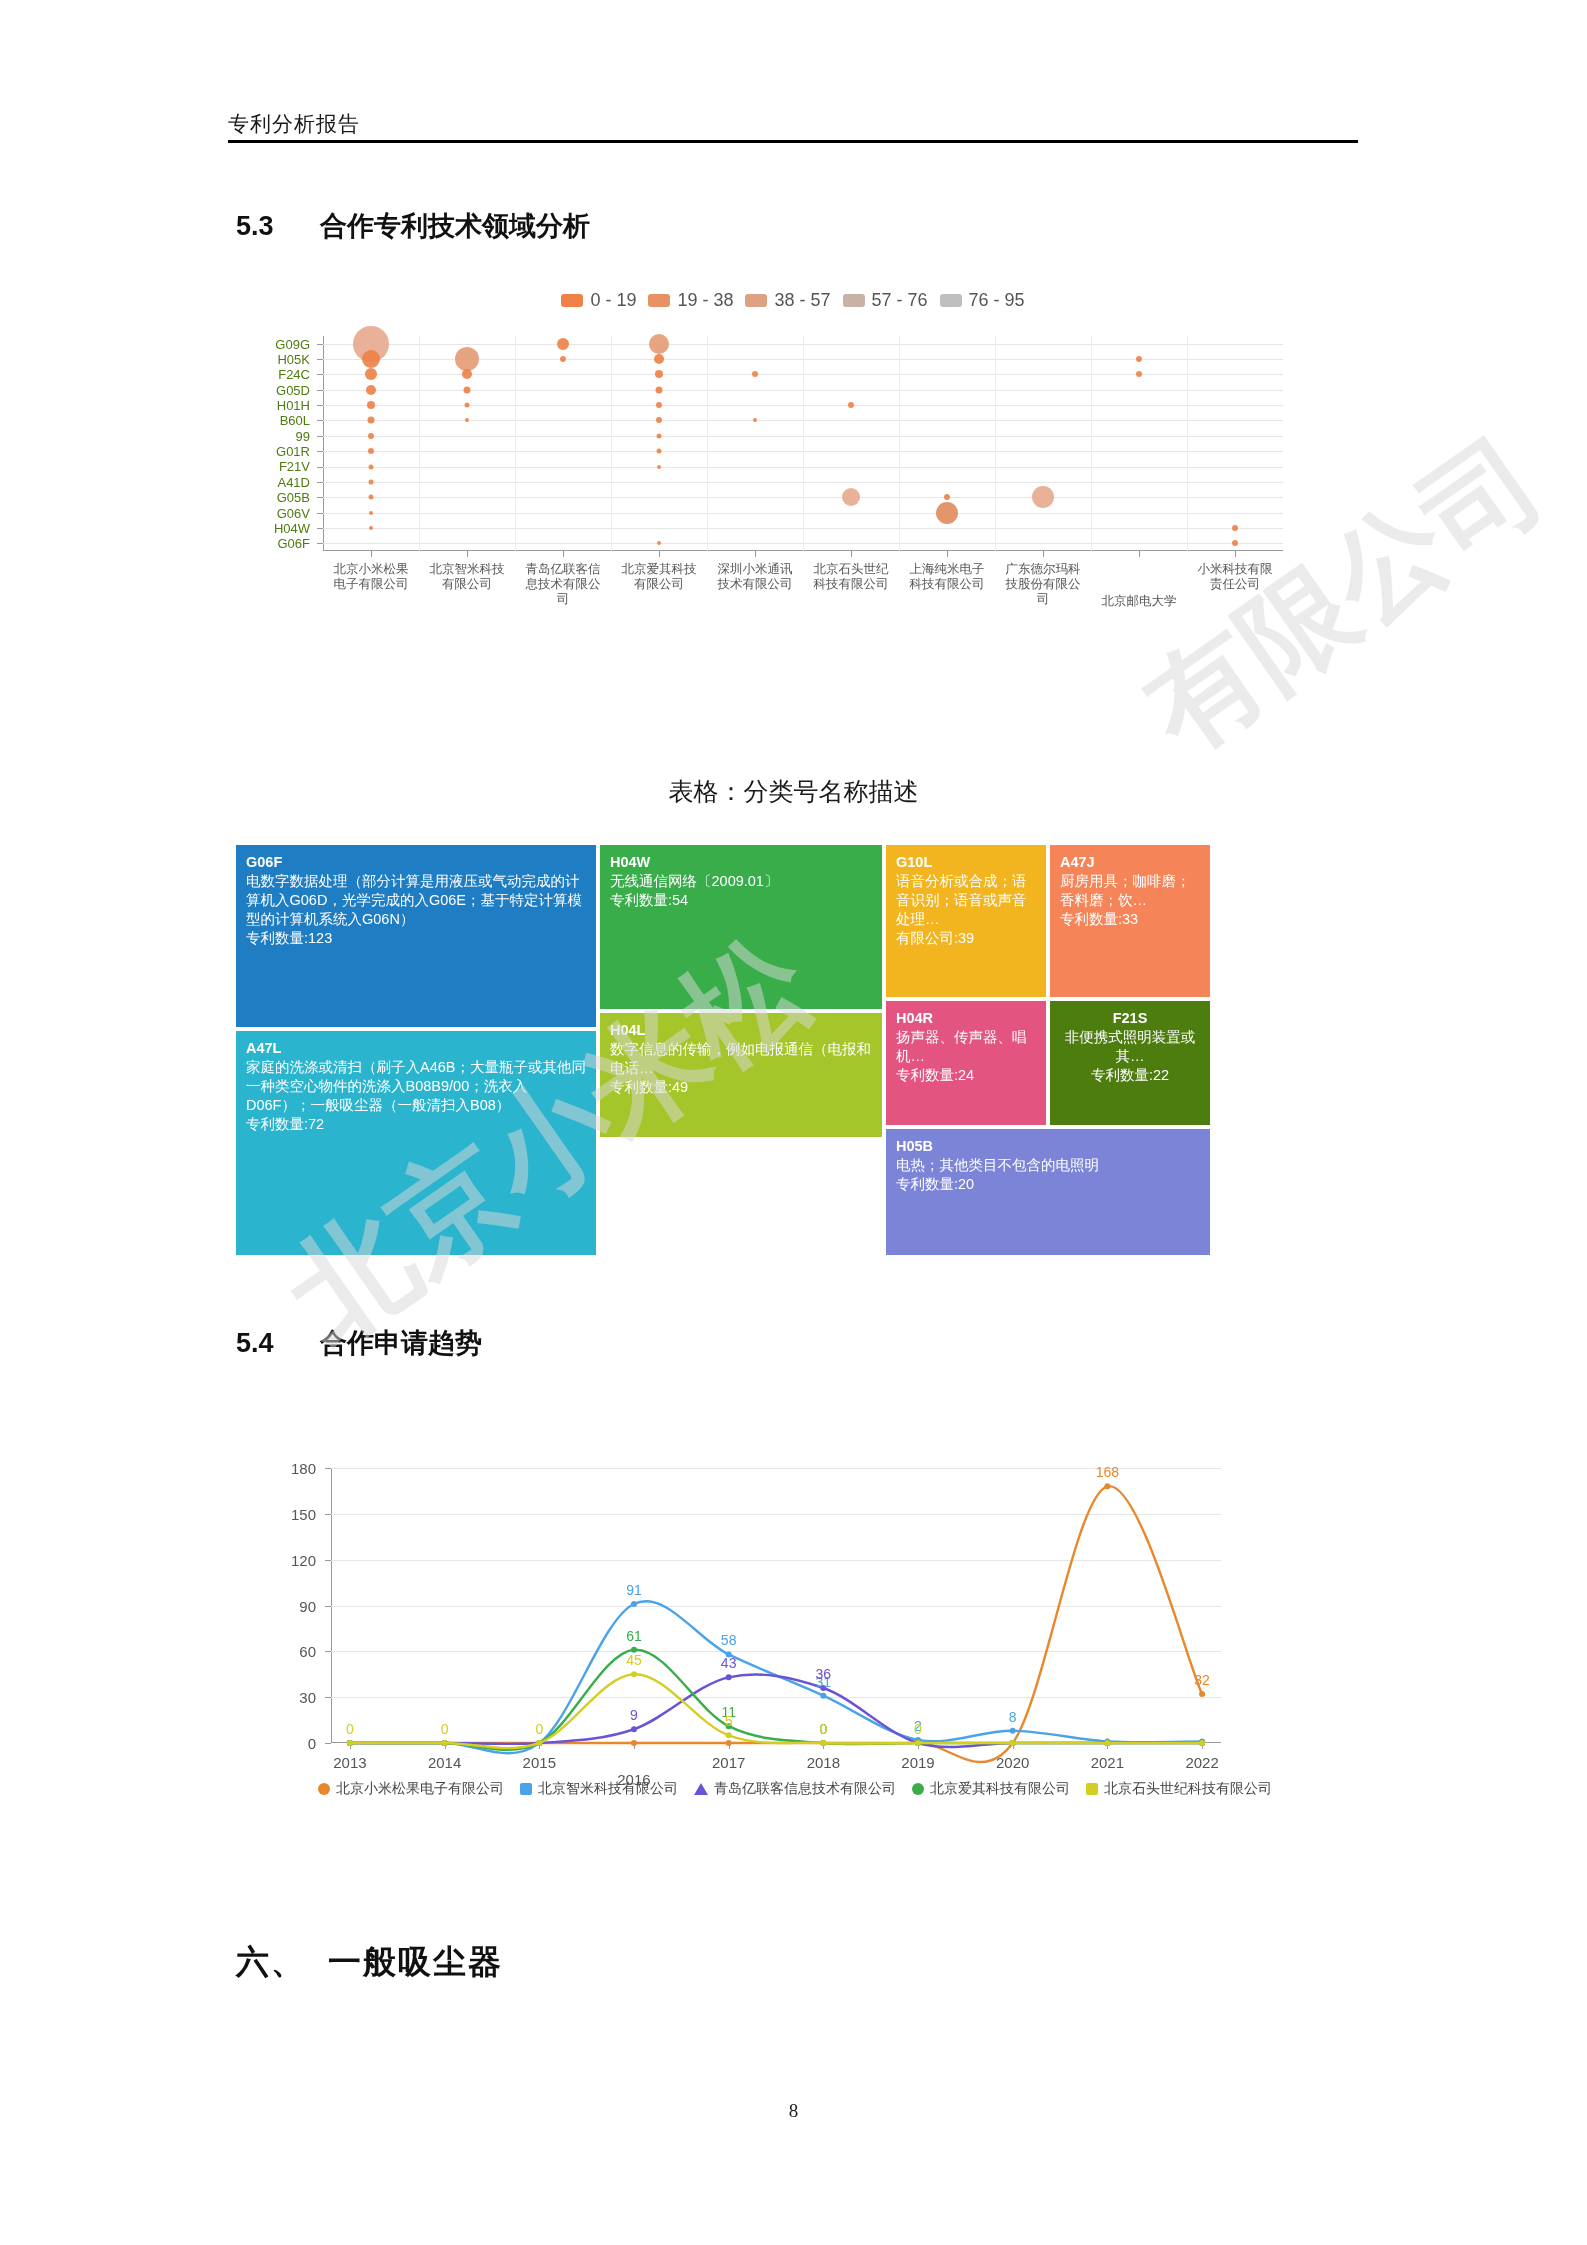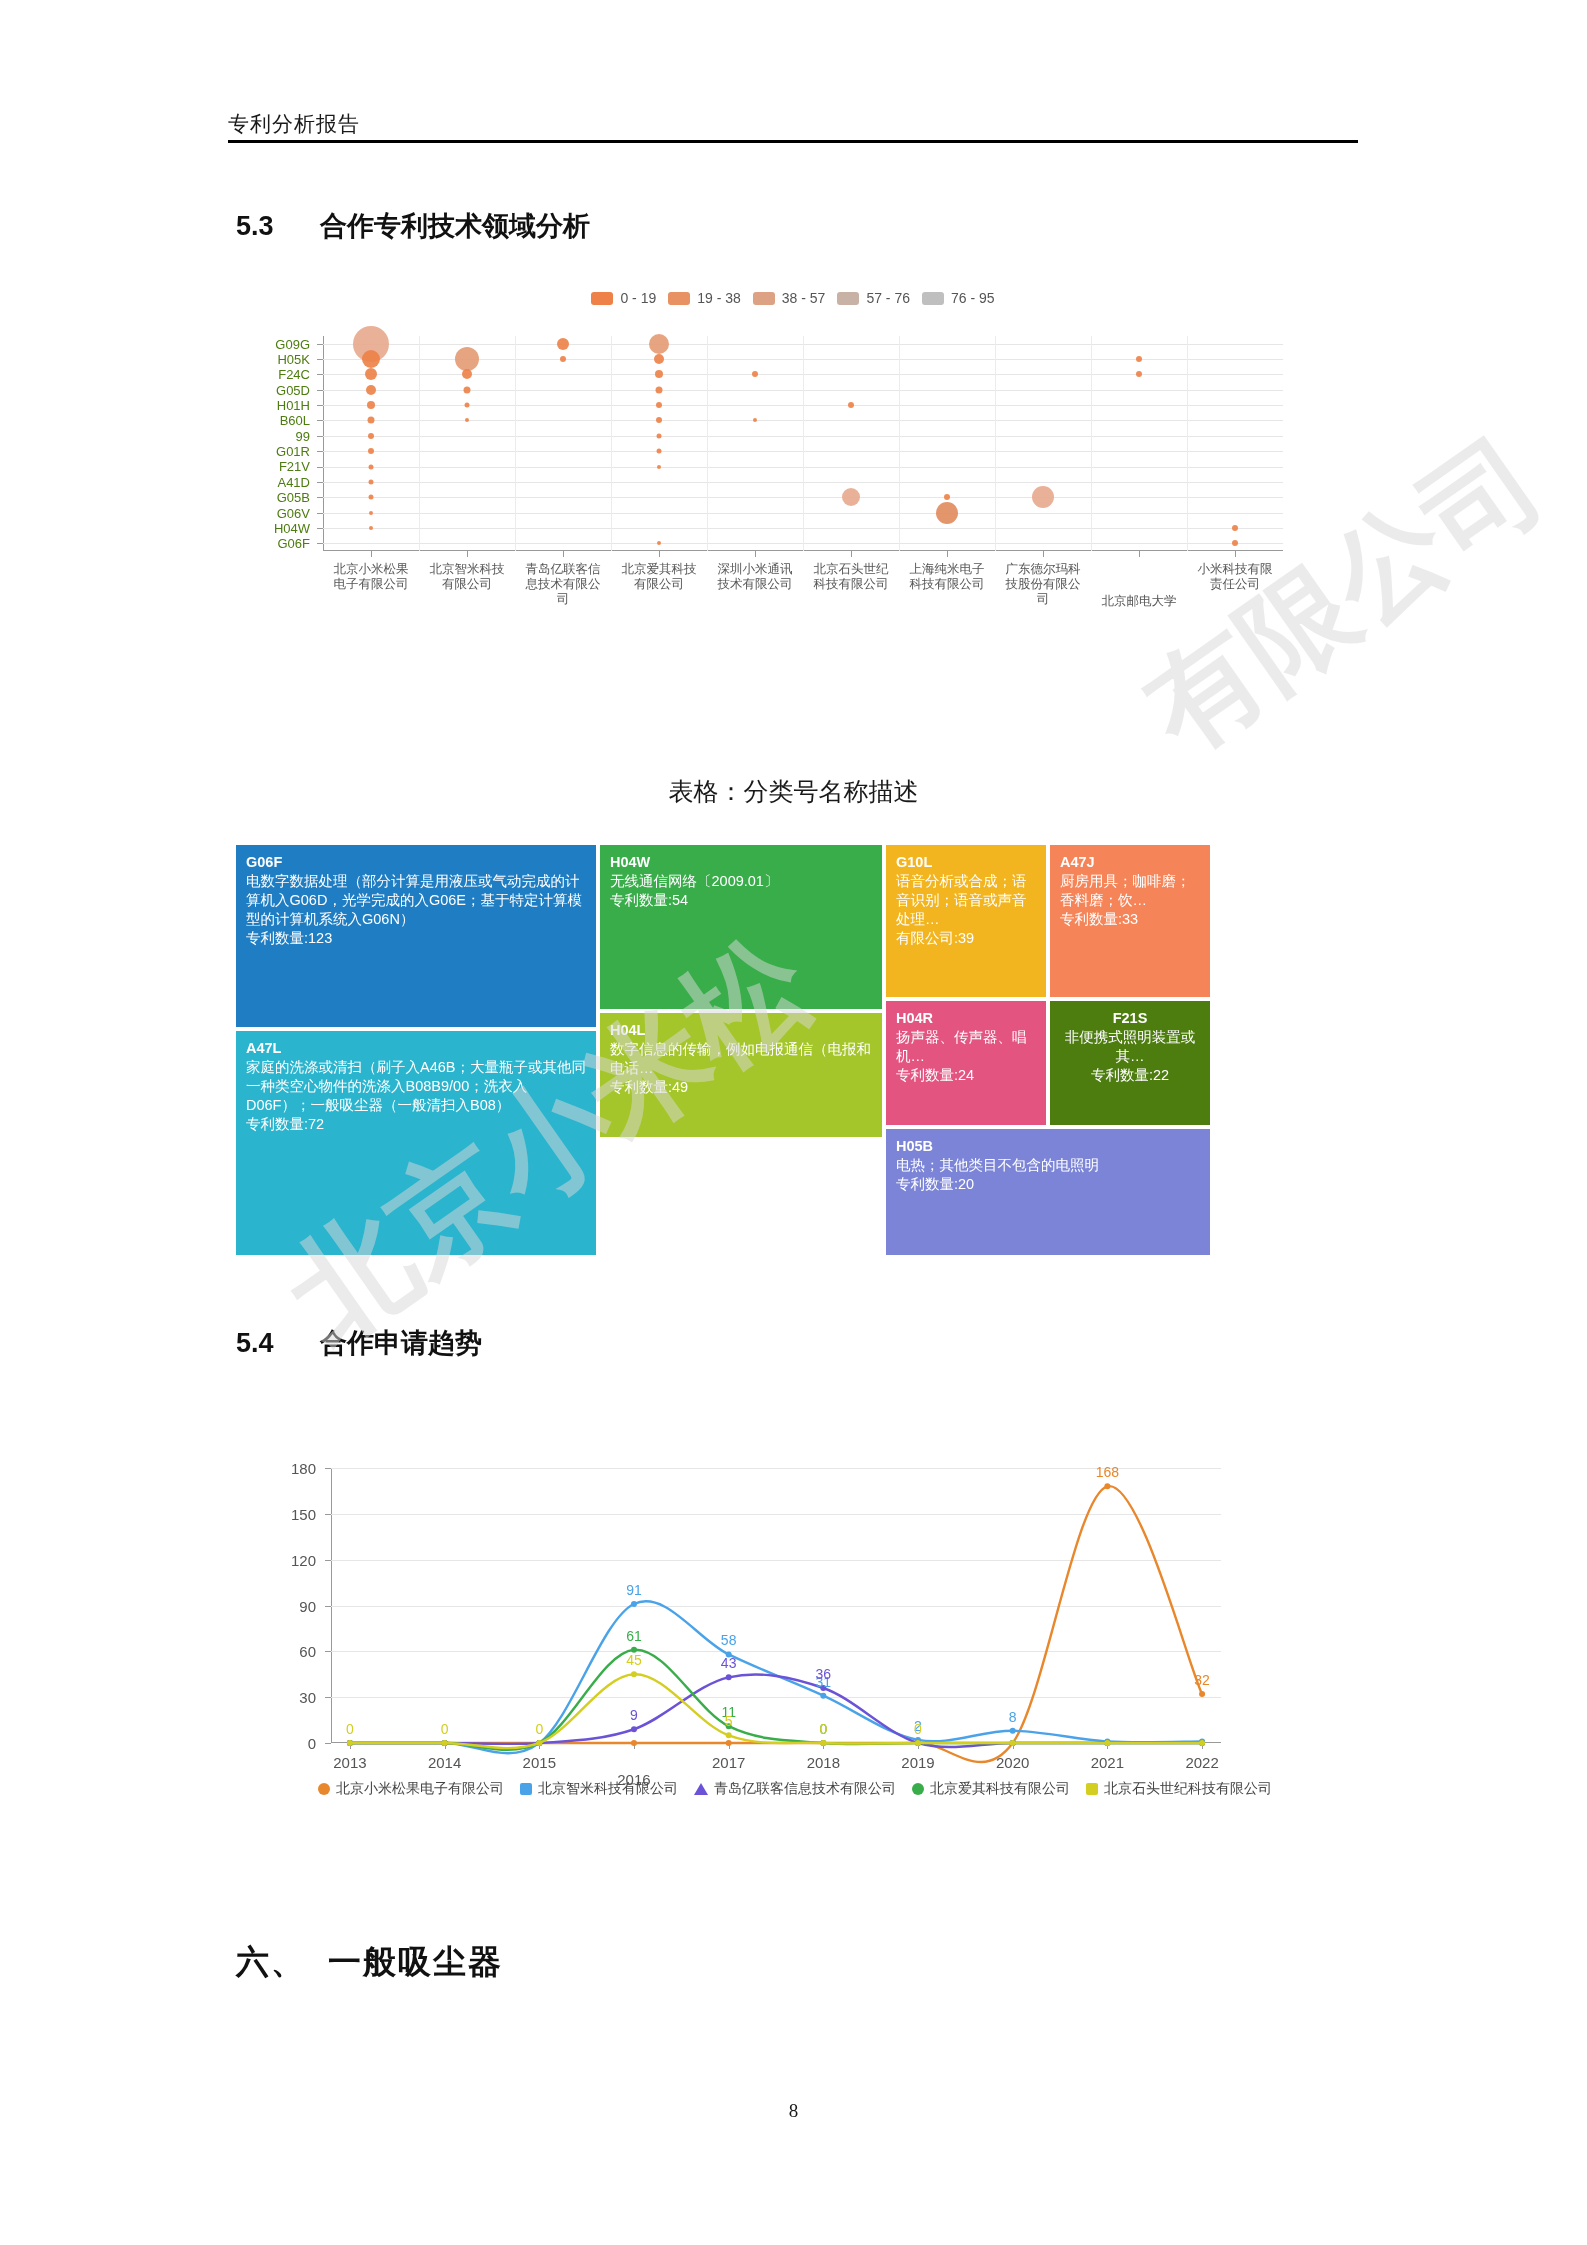--- a/index.html
+++ b/index.html
@@ -24,21 +24,21 @@
   .h1big{position:absolute;font-family:"Liberation Serif",serif;font-weight:700;color:#111;font-size:33px;letter-spacing:2px;}
   .h1big .num{display:inline-block;width:92px;}
 
   .caption{position:absolute;width:100%;text-align:center;font-size:25px;color:#1a1a1a;}
 
   .pagenum{position:absolute;width:100%;text-align:center;top:2100px;font-size:19px;color:#1a1a1a;}
 
   
   .bubble-wrap{position:absolute;left:228px;top:290px;width:1130px;height:480px;z-index:2;}
   .bub-legend{position:absolute;left:0;top:0;width:1130px;display:flex;justify-content:center;gap:12px;
-              font-family:"Liberation Sans",sans-serif;font-size:14px;color:#555;align-items:center;}
+              font-family:"Liberation Sans",sans-serif;font-size:18px;color:#555;align-items:center;}
   .bub-legend .item{display:flex;align-items:center;gap:7px;}
   .bub-legend .sw{width:22px;height:13px;border-radius:3px;}
   .bub-plot{position:absolute;left:95px;top:46px;width:960px;height:215px;}
   .bub-ylabels{position:absolute;left:0;top:40px;width:88px;height:228px;}
   .bub-ylabels div{position:absolute;right:6px;font-family:"Liberation Sans",sans-serif;font-size:13px;color:#4d7c0f;
                    transform:translateY(-50%);white-space:nowrap;}
   .gridline{position:absolute;left:0;width:100%;height:1px;background:#e6e6e6;}
   .axisline-x{position:absolute;left:0;bottom:0;width:100%;height:1px;background:#999;}
   .axisline-y{position:absolute;left:0;top:0;width:1px;height:100%;background:#999;}
   .tick-y{position:absolute;left:-6px;width:6px;height:1px;background:#999;}

